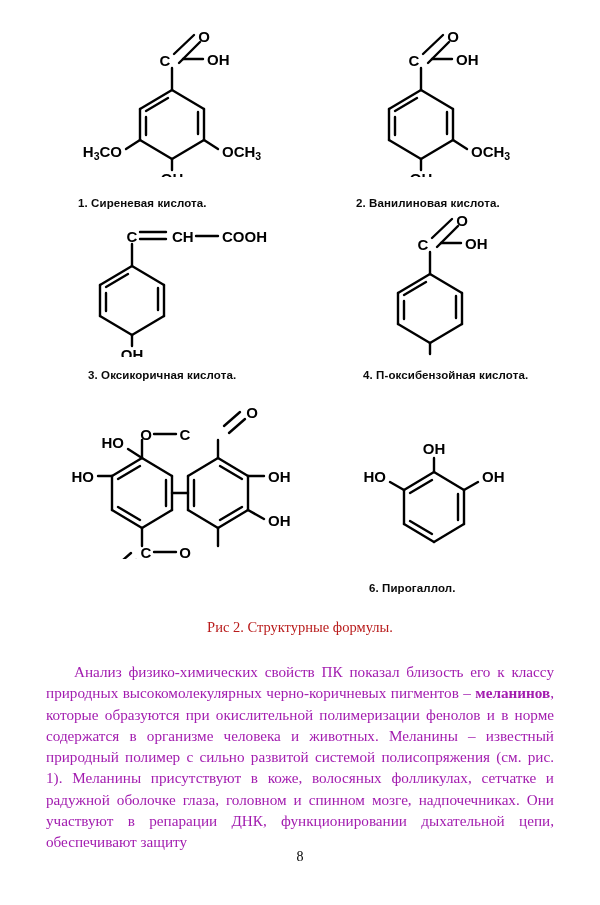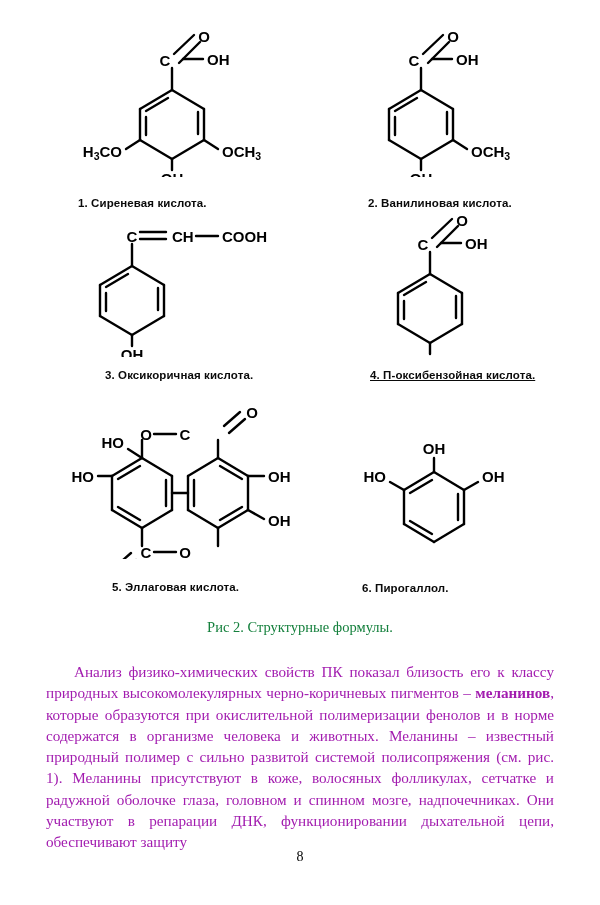--- a/index.html
+++ b/index.html
@@ -36,21 +36,21 @@
     white-space: nowrap;
     letter-spacing: 0.1px;
   }
   .fig-caption {
     position: absolute;
     left: 0;
     width: 600px;
     text-align: center;
     font-family: "Liberation Serif", serif;
     font-size: 14.5px;
-    color: #15803d;
+    color: #b91c1c;
   }
   .body-text {
     position: absolute;
     left: 46px;
     width: 508px;
     font-family: "Liberation Serif", serif;
     font-size: 15.2px;
     line-height: 21.3px;
     text-align: justify;
     text-justify: inter-word;
@@ -149,21 +149,21 @@
         <line x1="113" y1="118" x2="127" y2="127"></line>
 
         <line x1="81" y1="137" x2="81" y2="148"></line>
       </g>
       <text class="atom" x="74" y="44" text-anchor="middle">C</text>
       <text class="atom" x="113" y="20" text-anchor="middle">O</text>
       <text class="atom" x="116" y="43" text-anchor="start">OH</text>
       <text class="atom" x="131" y="135" text-anchor="start">OCH<tspan class="sub" dy="3">3</tspan></text>
       <text class="atom" x="81" y="162" text-anchor="middle">OH</text>
     </svg>
-    <div class="formula-caption" style="margin-top:20px; margin-left:28px;">2. Ванилиновая кислота.</div>
+    <div class="formula-caption" style="margin-top:20px; margin-left:16px;">2. Ванилиновая кислота.</div>
   </div>
 
   <div class="formula-cell" style="left:88px; top:212px;">
     <svg class="formula-svg" width="240" height="145" viewBox="0 0 240 145">
       <g stroke="#000" stroke-width="2.4" fill="none" stroke-linecap="round">
 
         <line x1="52" y1="20" x2="78" y2="20"></line>
         <line x1="52" y1="27" x2="78" y2="27"></line>
 
         <line x1="108" y1="24" x2="130" y2="24"></line>
@@ -180,21 +180,21 @@
         <line x1="18" y1="81" x2="18" y2="99"></line>
         <line x1="70" y1="76" x2="70" y2="98"></line>
 
         <line x1="44" y1="123" x2="44" y2="134"></line>
       </g>
       <text class="atom" x="44" y="30" text-anchor="middle">C</text>
       <text class="atom" x="84" y="30" text-anchor="start">CH</text>
       <text class="atom" x="134" y="30" text-anchor="start">COOH</text>
       <text class="atom" x="44" y="148" text-anchor="middle">OH</text>
     </svg>
-    <div class="formula-caption" style="margin-top:12px; margin-left:17px;">3. Оксикоричная кислота.</div>
+    <div class="formula-caption" style="margin-top:12px; ">3. Оксикоричная кислота.</div>
   </div>
 
   <div class="formula-cell" style="left:360px; top:212px;">
     <svg class="formula-svg" width="220" height="145" viewBox="0 0 220 145">
       <g stroke="#000" stroke-width="2.4" fill="none" stroke-linecap="round">
         <line x1="72" y1="26" x2="92" y2="7"></line>
         <line x1="77" y1="35" x2="98" y2="14"></line>
         <line x1="81" y1="31" x2="101" y2="31"></line>
         <line x1="70" y1="40" x2="70" y2="62"></line>
 
@@ -207,21 +207,21 @@
         <line x1="66" y1="70" x2="44" y2="83"></line>
         <line x1="44" y1="89" x2="44" y2="107"></line>
         <line x1="96" y1="84" x2="96" y2="106"></line>
         <line x1="70" y1="131" x2="70" y2="142"></line>
       </g>
       <text class="atom" x="63" y="38" text-anchor="middle">C</text>
       <text class="atom" x="102" y="14" text-anchor="middle">O</text>
       <text class="atom" x="105" y="37" text-anchor="start">OH</text>
       <text class="atom" x="70" y="156" text-anchor="middle">OH</text>
     </svg>
-    <div class="formula-caption" style="margin-top:12px; margin-left:10px;text-decoration:underline;">4. П-оксибензойная кислота.</div>
+    <div class="formula-caption" style="margin-top:12px; margin-left:3px;">4. П-оксибензойная кислота.</div>
   </div>
 
   <div class="formula-cell" style="left:72px; top:404px;">
     <svg class="formula-svg" width="270" height="155" viewBox="0 0 270 155">
       <g stroke="#000" stroke-width="2.4" fill="none" stroke-linecap="round">
 
         <line x1="70" y1="54" x2="40" y2="72"></line>
         <line x1="40" y1="72" x2="40" y2="106"></line>
         <line x1="40" y1="106" x2="70" y2="124"></line>
         <line x1="70" y1="124" x2="100" y2="106"></line>
@@ -271,21 +271,20 @@
 
       <text class="atom" x="74" y="154" text-anchor="middle">C</text>
       <text class="atom" x="113" y="154" text-anchor="middle">O</text>
       <text class="atom" x="36" y="178" text-anchor="middle">O</text>
 
       <text class="atom" x="52" y="44" text-anchor="end">HO</text>
       <text class="atom" x="22" y="78" text-anchor="end">HO</text>
       <text class="atom" x="196" y="78" text-anchor="start">OH</text>
       <text class="atom" x="196" y="122" text-anchor="start">OH</text>
     </svg>
-    <div class="formula-caption" style="margin-top:22px; margin-left:40px;">5. Эллаговая кислота.</div>
   </div>
 
   <div class="formula-cell" style="left:362px; top:440px;">
     <svg class="formula-svg" width="190" height="118" viewBox="0 0 190 118">
       <g stroke="#000" stroke-width="2.4" fill="none" stroke-linecap="round">
 
         <line x1="72" y1="32" x2="102" y2="50"></line>
         <line x1="102" y1="50" x2="102" y2="84"></line>
         <line x1="102" y1="84" x2="72" y2="102"></line>
         <line x1="72" y1="102" x2="42" y2="84"></line>
@@ -297,21 +296,21 @@
         <line x1="96" y1="54" x2="96" y2="80"></line>
 
         <line x1="72" y1="32" x2="72" y2="18"></line>
         <line x1="42" y1="50" x2="28" y2="42"></line>
         <line x1="102" y1="50" x2="116" y2="42"></line>
       </g>
       <text class="atom" x="72" y="14" text-anchor="middle">OH</text>
       <text class="atom" x="24" y="42" text-anchor="end">HO</text>
       <text class="atom" x="120" y="42" text-anchor="start">OH</text>
     </svg>
-    <div class="formula-caption" style="margin-top:24px; ">6. Пирогаллол.</div>
+    <div class="formula-caption" style="margin-top:24px; margin-left:7px;">6. Пирогаллол.</div>
   </div>
 
   <div class="fig-caption" style="top:619px;">Рис 2. Структурные формулы.</div>
 
   <div class="body-text" style="top:661px;">
     <span class="indent"></span><span>Анализ физико-химических свойств ПК показал близость его к классу природных высокомолекулярных черно-коричневых пигментов – </span><b>меланинов</b><span>, которые образуются при окислительной полимеризации фенолов и в норме содержатся в организме человека и животных. Меланины – известный природный полимер с сильно развитой системой полисопряжения (см. рис. 1). Меланины присутствуют в коже, волосяных фолликулах, сетчатке и радужной оболочке глаза, головном и спинном мозге, надпочечниках. Они участвуют в репарации ДНК, функционировании дыхательной цепи, обеспечивают защиту</span>
   </div>
 
   <div class="page-number" style="top:849px;">8</div>
 

